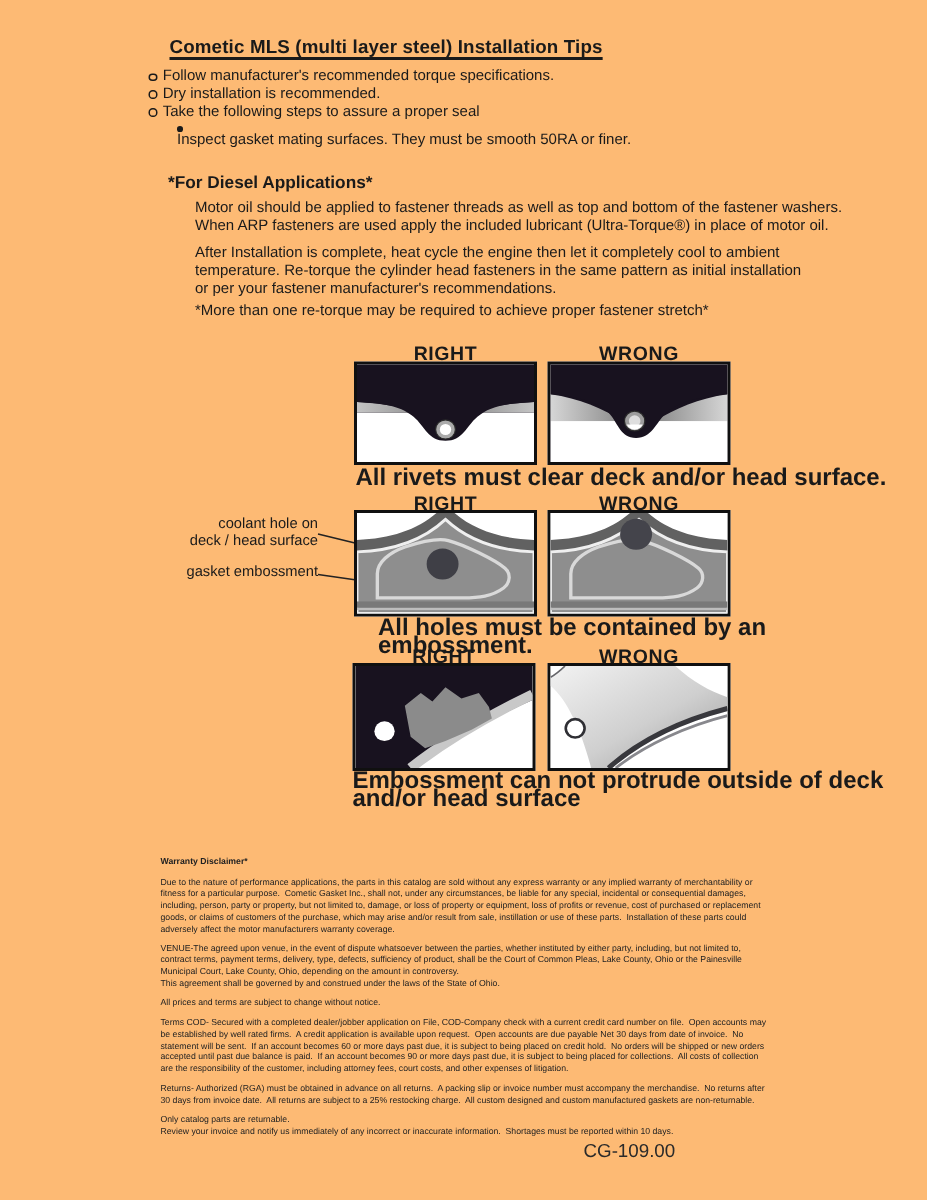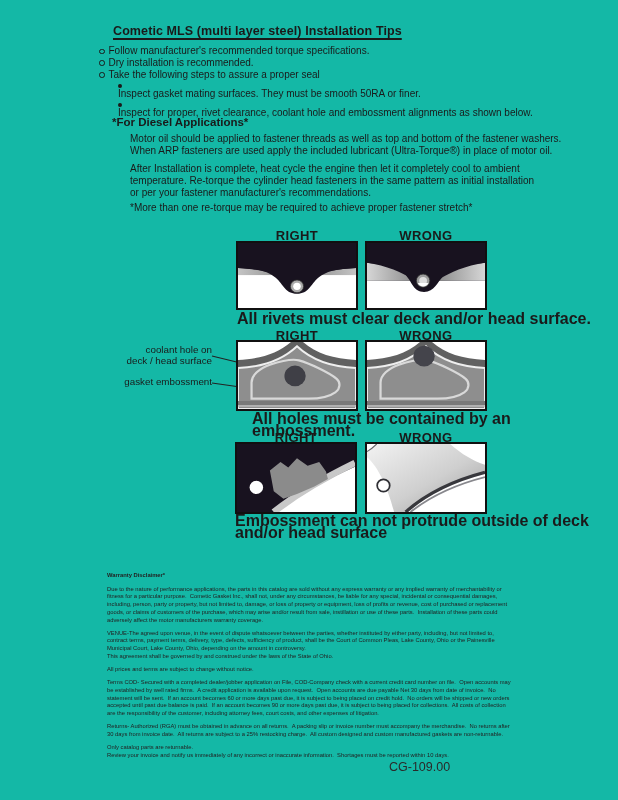--- a/index.html
+++ b/index.html
@@ -1,16 +1,16 @@
 <!DOCTYPE html>
 <html><head>
 <meta charset="utf-8">
 <style>
   html,body{margin:0;padding:0;background:#ffffff;}
-  .page{position:relative;width:618px;height:800px;background:#14b8a6;overflow:hidden;
+  .page{position:relative;width:618px;height:800px;background:#fdba74;overflow:hidden;
         font-family:"Liberation Sans","DejaVu Sans",sans-serif;color:#1a1a1a;}
 
   .page-title{position:absolute;left:113px;top:24px;margin:0;font-size:12.5px;font-weight:bold;
               text-decoration:underline;text-underline-offset:3px;text-decoration-thickness:1.5px;
               letter-spacing:.1px;}
 
   .bullets{position:absolute;left:99px;top:45px;font-size:10px;line-height:11.8px;}
   .b-row{display:flex;align-items:flex-start;}
   .b-row.sub{margin-left:19px;flex-direction:column;}
   .marker-o{flex:0 0 auto;width:3.5px;height:3.5px;border:1px solid #1a1a1a;border-radius:50%;
@@ -77,24 +77,20 @@
       <span class="marker-o"></span>
       <span>Dry installation is recommended.</span>
     </div>
     <div class="b-row">
       <span class="marker-o"></span>
       <span>Take the following steps to assure a proper seal</span>
     </div>
     <div class="b-row sub">
       <span class="marker-dot"></span>
       <span>Inspect gasket mating surfaces.  They must be smooth 50RA or finer.</span>
-    </div>
-    <div class="b-row sub">
-      <span class="marker-dot"></span>
-      <span>Inspect for proper, rivet clearance, coolant hole and embossment alignments as shown below.</span>
     </div>
   </div>
 
   <h2 class="diesel-head">*For Diesel Applications*</h2>
   <p class="para p1">Motor oil should be applied to fastener threads as well as top and bottom of the fastener washers.
 When ARP fasteners are used apply the included lubricant (Ultra-Torque®) in place of motor oil.</p>
   <p class="para p2">After Installation is complete, heat cycle the engine then let it completely cool to ambient
 temperature. Re-torque the cylinder head fasteners in the same pattern as initial installation
 or per your fastener manufacturer's recommendations.</p>
   <p class="para p3">*More than one re-torque may be required to achieve proper fastener stretch*</p>

